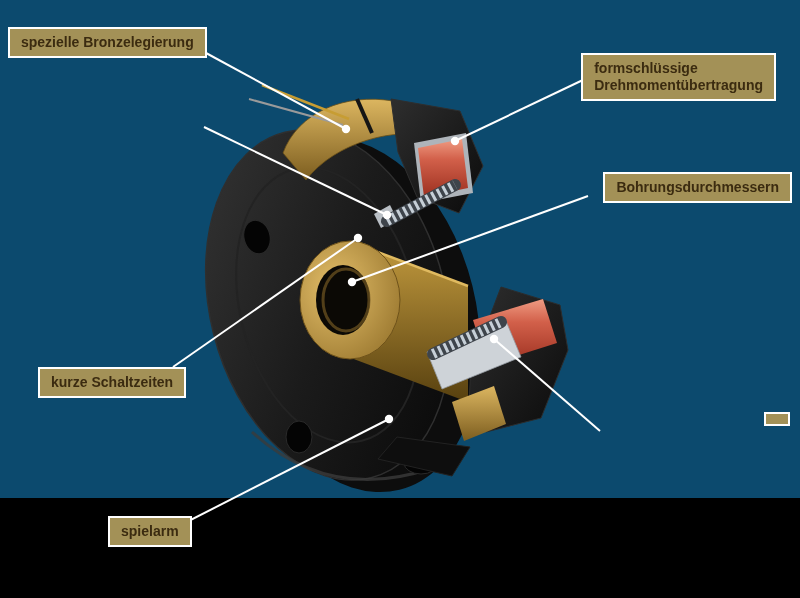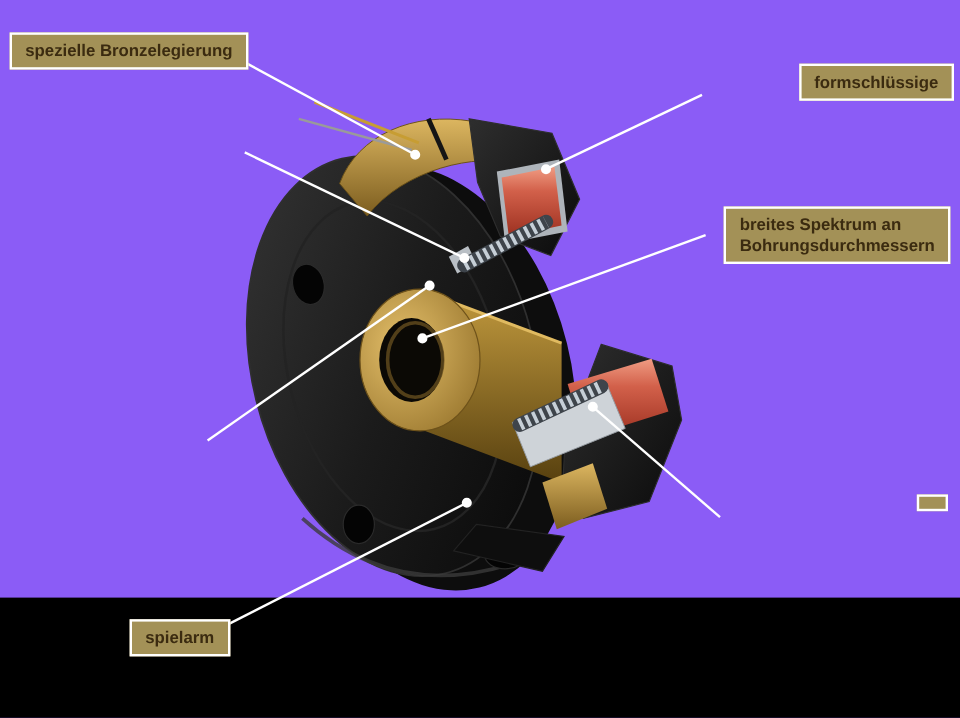--- a/index.html
+++ b/index.html
@@ -1,20 +1,20 @@
 <!DOCTYPE html>
 <html><head>
 <meta charset="utf-8">
 <style>
   html,body{margin:0;padding:0;background:#000;}
   body{
     width:800px;height:598px;position:relative;overflow:hidden;
     font-family:"Liberation Sans",sans-serif;
   }
-  .stage{position:absolute;left:0;top:0;width:800px;height:498px;background:#8b5cf6;}
+  .stage{position:absolute;left:0;top:0;width:800px;height:498px;background:#0c4a6e;}
   svg.layer{position:absolute;left:0;top:0;}
   .callout{
     position:absolute;
     background:#a39157;
     border:2px solid #ffffff;
     color:#3b2b10;
     font-size:14px;
     font-weight:bold;
     line-height:17px;
     padding:5px 11px;
@@ -123,29 +123,32 @@
       <line x1="167" y1="532" x2="389" y2="419"></line>
       <circle cx="389" cy="419" r="3.2"></circle>
     </g>
   </svg>
 
   <div class="callout" style="left:8px;top:27px">
     <div class="ln">spezielle Bronzelegierung</div>
   </div>
 
 
-  <div class="callout" style="right:5px;top:53px">
+  <div class="callout" style="right:24px;top:53px">
     <div class="ln">formschlüssige</div>
+    <div class="ln">Drehmomentübertragung</div>
   </div>
 
   <div class="callout" style="right:8px;top:172px">
-    <div class="ln">breites Spektrum an</div>
     <div class="ln">Bohrungsdurchmessern</div>
   </div>
 
+  <div class="callout" style="left:38px;top:367px">
+    <div class="ln">kurze Schaltzeiten</div>
+  </div>
 
   <div class="callout" style="right:10px;top:412px">
   </div>
 
   <div class="callout" style="left:108px;top:516px">
     <div class="ln">spielarm</div>
   </div>
 
 </div>
 

